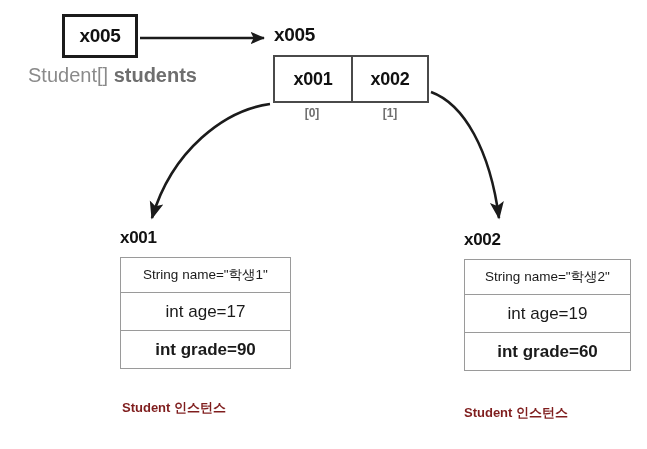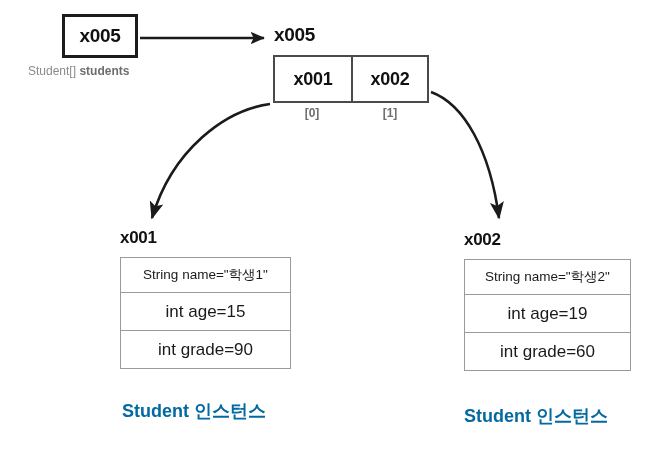--- a/index.html
+++ b/index.html
@@ -37,21 +37,21 @@
     font-size: 19px;
     font-weight: bold;
     color: #111111;
     letter-spacing: -0.3px;
   }
 
   
   .decl {
     left: 16px;
     top: 64px;
-    font-size: 12px;
+    font-size: 20px;
     color: #7a7a7a;
     white-space: nowrap;
   }
   .decl .decl-type { font-weight: normal; color: #8a8a8a; }
   .decl .decl-name { font-weight: bold; color: #6e6e6e; }
 
   
   .array-label {
     left: 262px;
     top: 24px;
@@ -117,27 +117,27 @@
     box-sizing: border-box;
     display: flex;
     align-items: center;
     justify-content: center;
     color: #1a1a1a;
     white-space: nowrap;
   }
   .field-row + .field-row { border-top: 1px solid #9a9a9a; }
   .field-name  { height: 34px; font-size: 13.5px; }
   .field-age   { height: 38px; font-size: 17px; }
-  .field-grade { height: 38px; font-size: 17px; }
+  .field-grade { height: 38px; font-size: 17px; font-weight: bold; }
 
   
   .inst-caption {
-    font-size: 18px;
-    font-weight: bold;
-    color: #0369a1;
+    font-size: 13px;
+    font-weight: bold;
+    color: #7f1d1d;
     white-space: nowrap;
   }
   .caption-left  { left: 110px; top: 399px; }
   .caption-right { left: 452px; top: 404px; }
 
   
   #arrows {
     position: absolute;
     left: 0;
     top: 0;
@@ -184,21 +184,21 @@
     <div class="array-cell">x002</div>
   </div>
 
   <div class="abs index-label index-0">[0]</div>
   <div class="abs index-label index-1">[1]</div>
 
   <div class="abs inst-label inst-label-left">x001</div>
 
   <div class="abs inst-box inst-box-left">
     <div class="field-row field-name">String name="학생1"</div>
-    <div class="field-row field-age">int age=15</div>
+    <div class="field-row field-age">int age=17</div>
     <div class="field-row field-grade">int grade=90</div>
   </div>
 
   <div class="abs inst-caption caption-left">Student 인스턴스</div>
 
   <div class="abs inst-label inst-label-right">x002</div>
 
   <div class="abs inst-box inst-box-right">
     <div class="field-row field-name">String name="학생2"</div>
     <div class="field-row field-age">int age=19</div>

